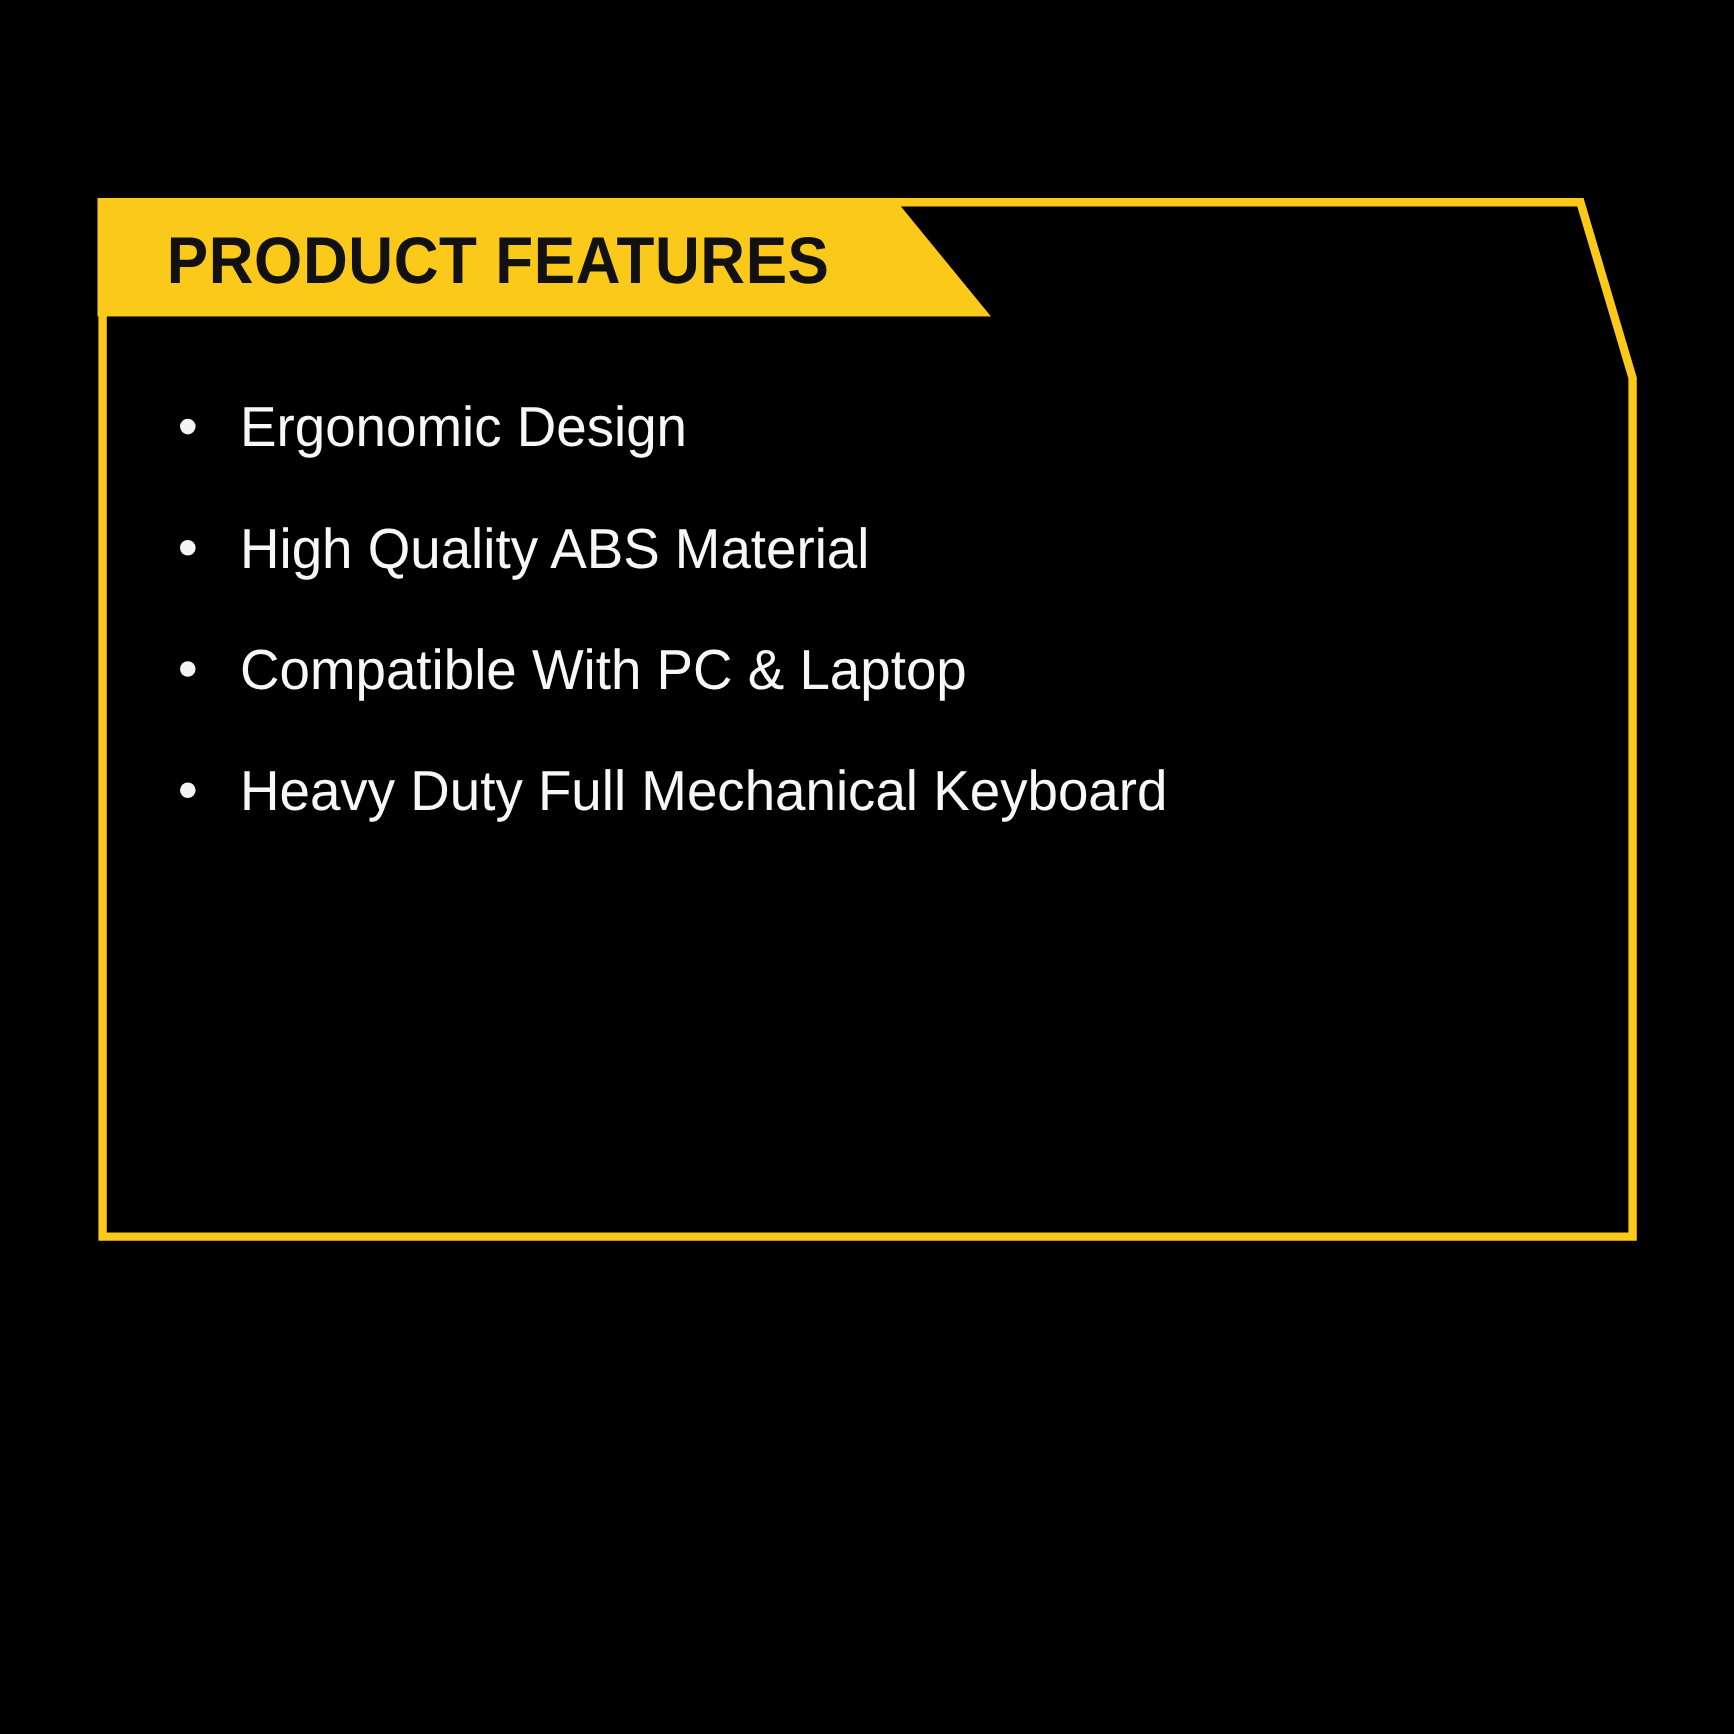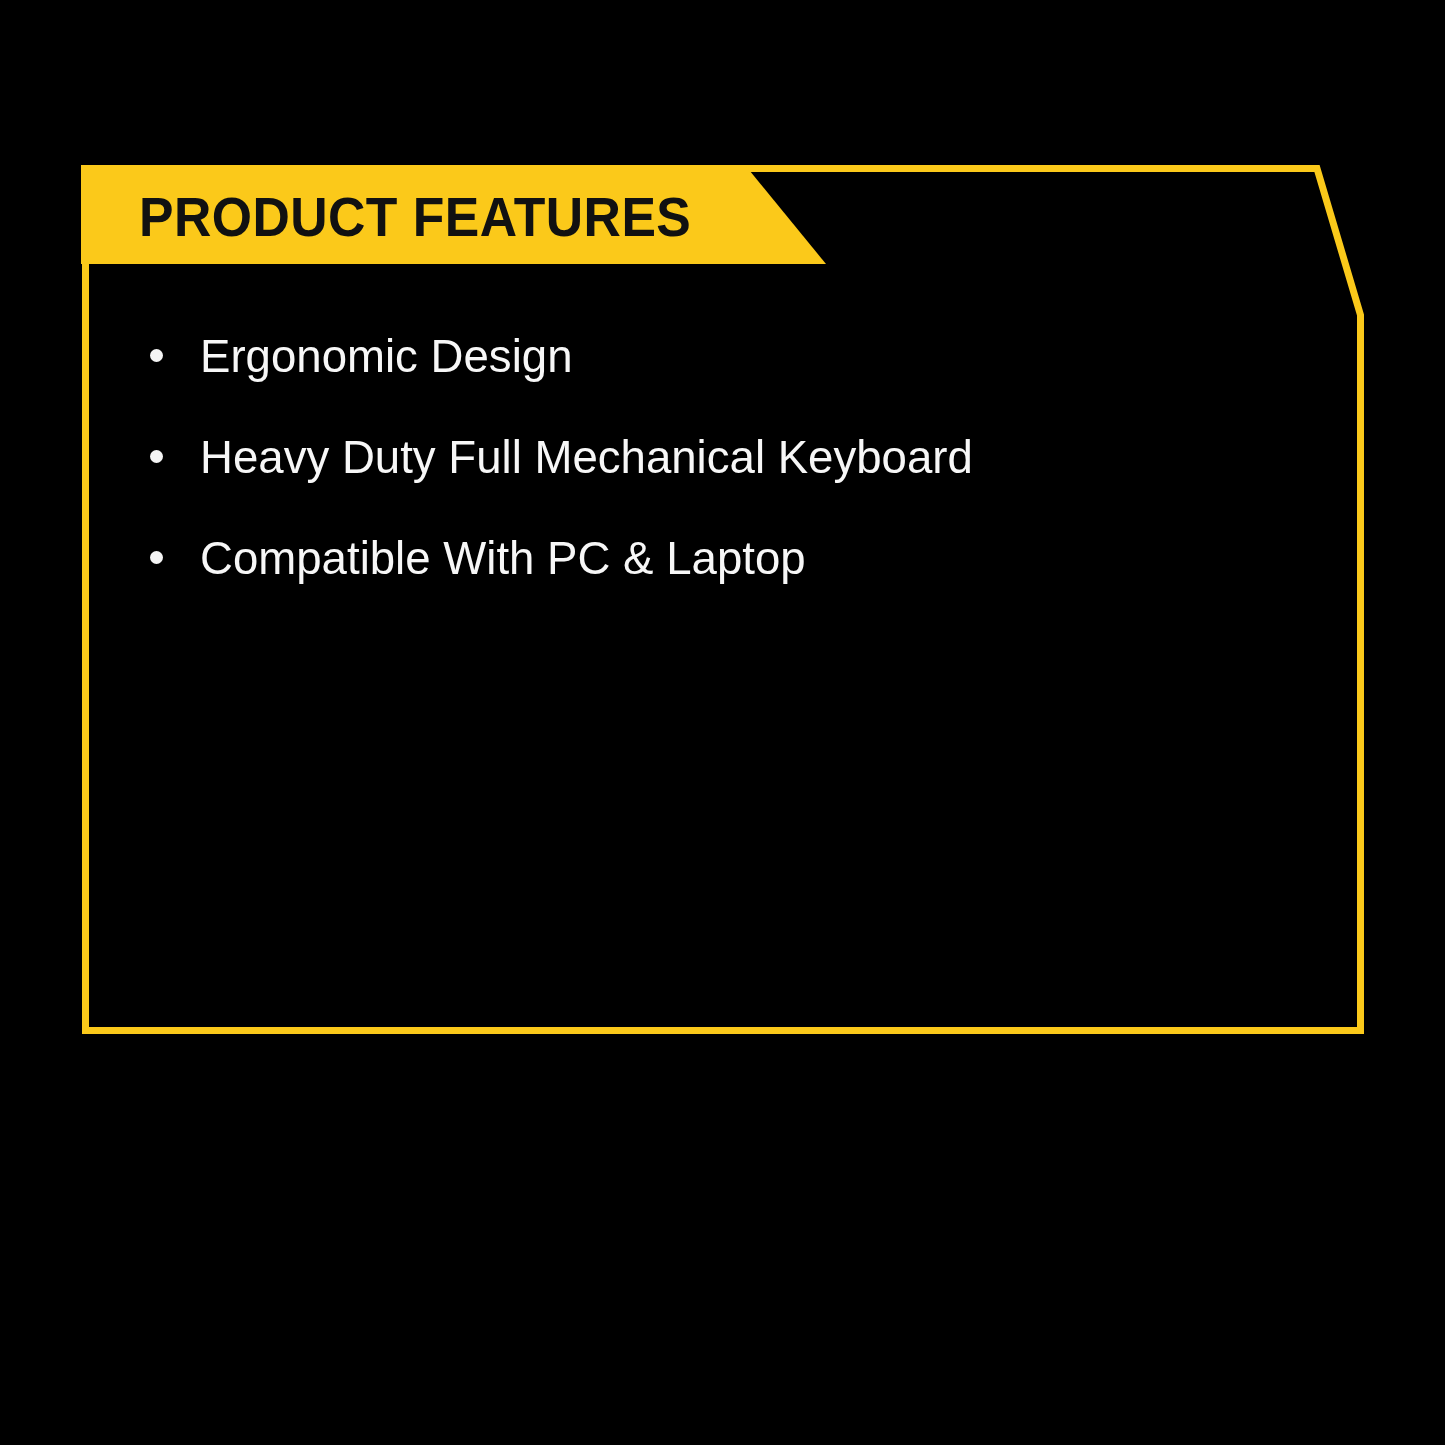--- a/index.html
+++ b/index.html
@@ -115,27 +115,31 @@
   <div class="header-title" style="color: rgb(17, 17, 17);">PRODUCT FEATURES</div>
 
   <div class="features-list">
 
     <div class="feature-item">
       <span class="bullet-dot" style="background: rgb(244, 244, 244);"></span>
       <span class="feature-text" style="color: rgb(247, 247, 247);">Ergonomic Design</span>
     </div>
 
 
-
     <div class="feature-item">
       <span class="bullet-dot" style="background: rgb(244, 244, 244);"></span>
-      <span class="feature-text" style="color: rgb(247, 247, 247);">Heavy Duty Full Mechanical Keyboard</span>
+      <span class="feature-text" style="color: rgb(247, 247, 247);">High Quality ABS Material</span>
     </div>
 
     <div class="feature-item">
       <span class="bullet-dot" style="background: rgb(244, 244, 244);"></span>
       <span class="feature-text" style="color: rgb(247, 247, 247);">Compatible With PC &amp; Laptop</span>
+    </div>
+
+    <div class="feature-item">
+      <span class="bullet-dot" style="background: rgb(244, 244, 244);"></span>
+      <span class="feature-text" style="color: rgb(247, 247, 247);">Heavy Duty Full Mechanical Keyboard</span>
     </div>
 
 
 
   </div>
 </div>
 
 </body></html>

